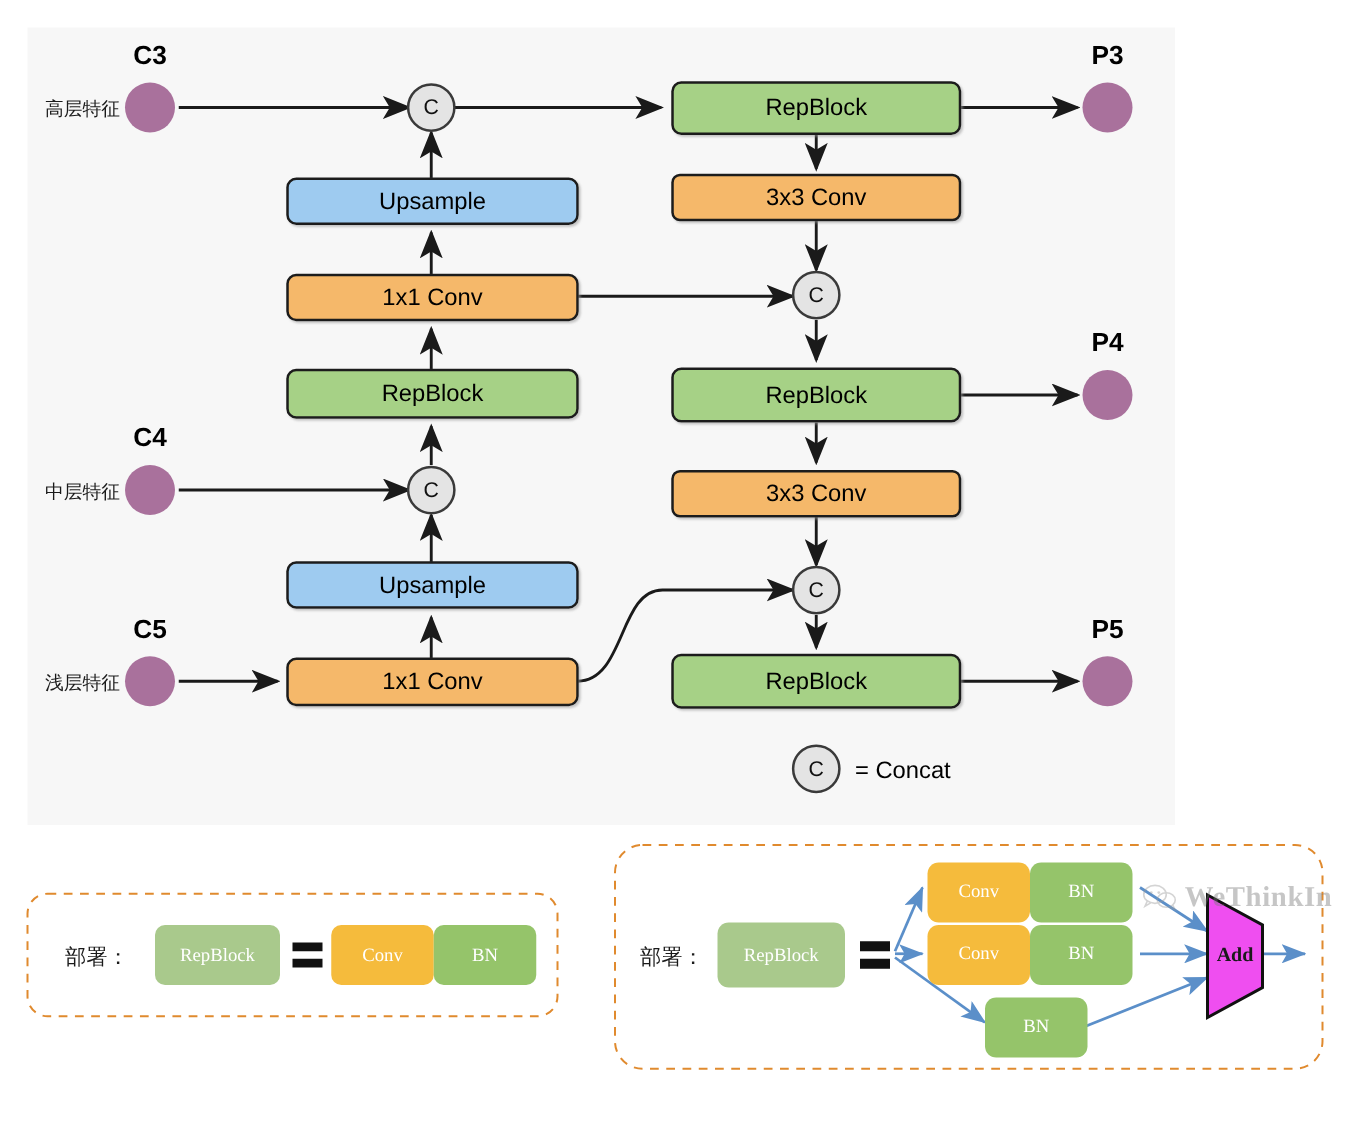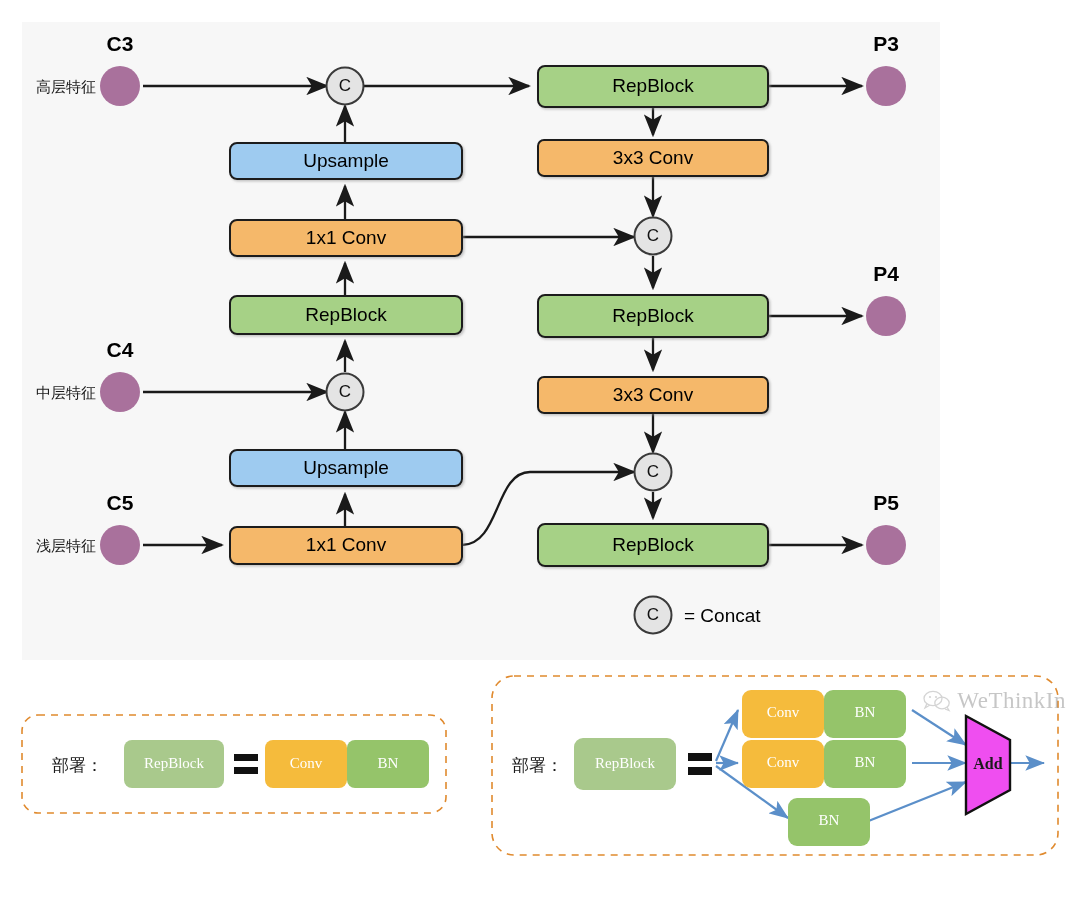--- a/index.html
+++ b/index.html
@@ -38,23 +38,24 @@
   }
   .serif-lab-dark{
     font-family:"Liberation Serif","DejaVu Serif",serif;
     font-size:16px;fill:#1a1a1a;text-anchor:middle;dominant-baseline:middle;font-weight:bold;
   }
   .concat-c{
     font-family:"Liberation Sans","DejaVu Sans",sans-serif;
     font-size:17px;fill:#111;text-anchor:middle;dominant-baseline:middle;
   }
   .wm{
-    position:absolute;right:14px;bottom:39px;
+    position:absolute;right:14px;bottom:22px;
     display:flex;align-items:center;gap:6px;
     opacity:.42;
+    font-weight:bold;
   }
   .wm-txt{
     font-family:"Liberation Serif","DejaVu Serif",serif;
     font-size:23px;color:#7a7a7a;letter-spacing:.5px;
   }
 </style>
 </head>
 <body>
 
 <div id="root">

